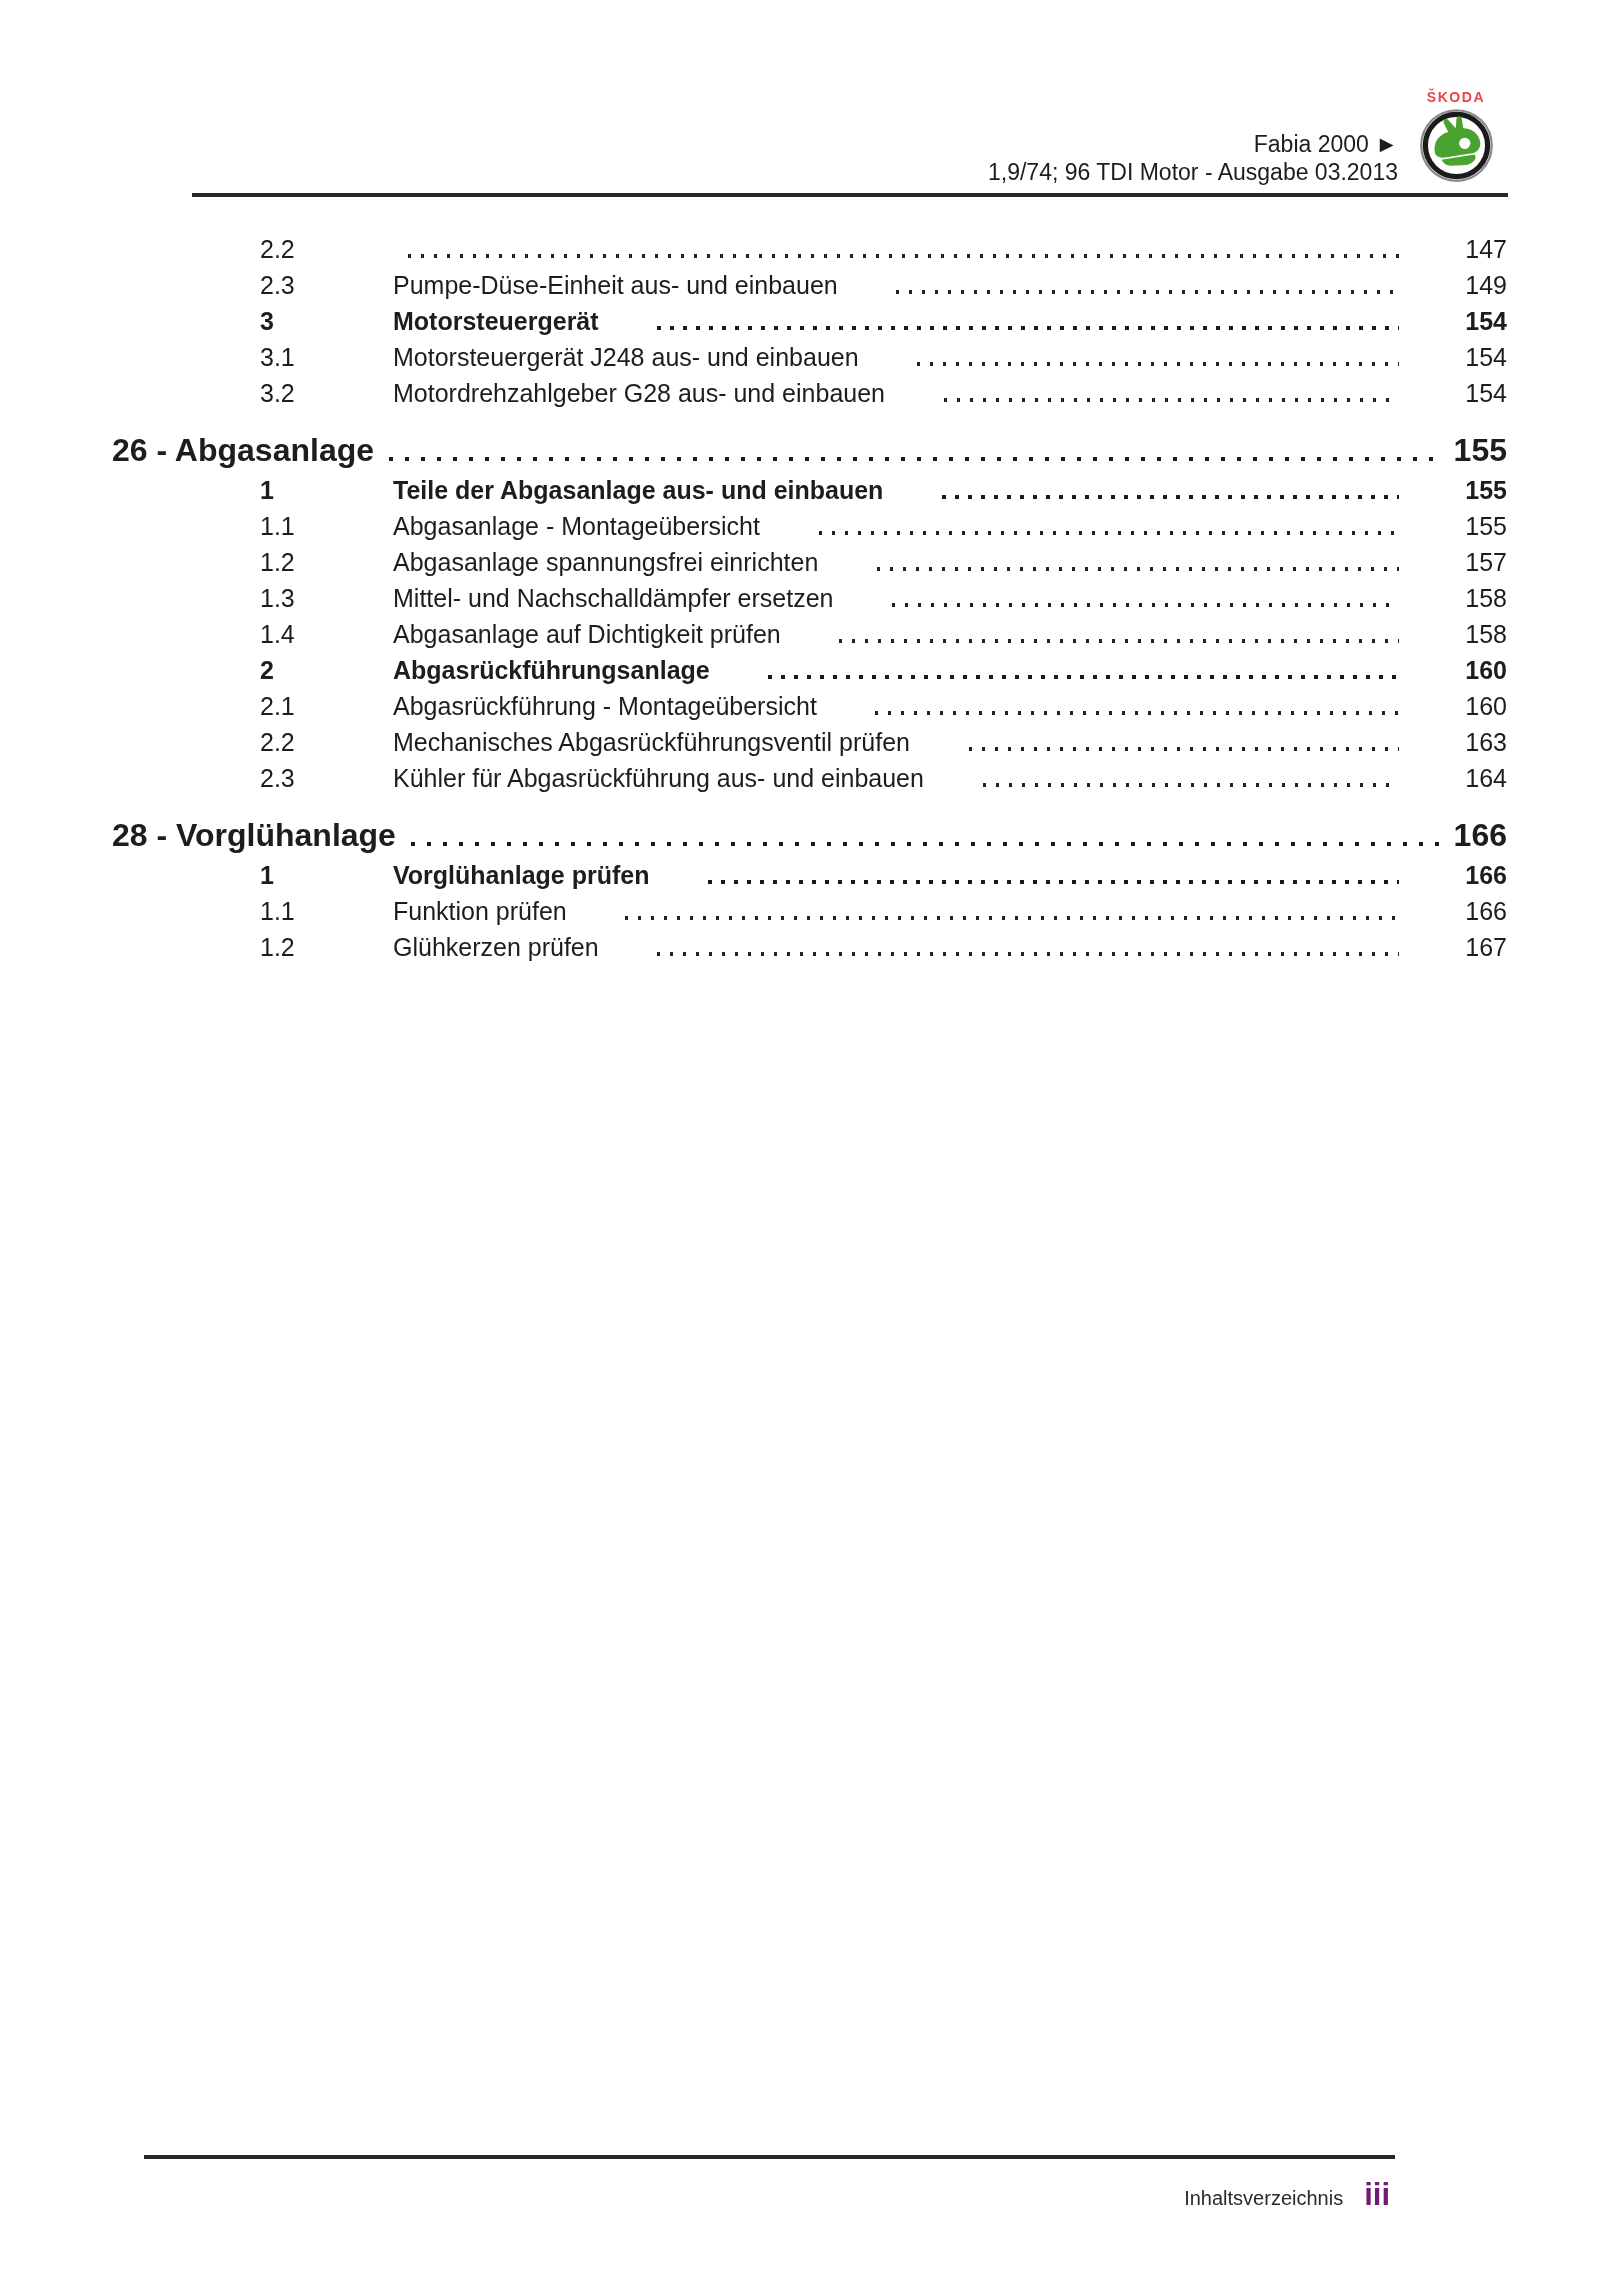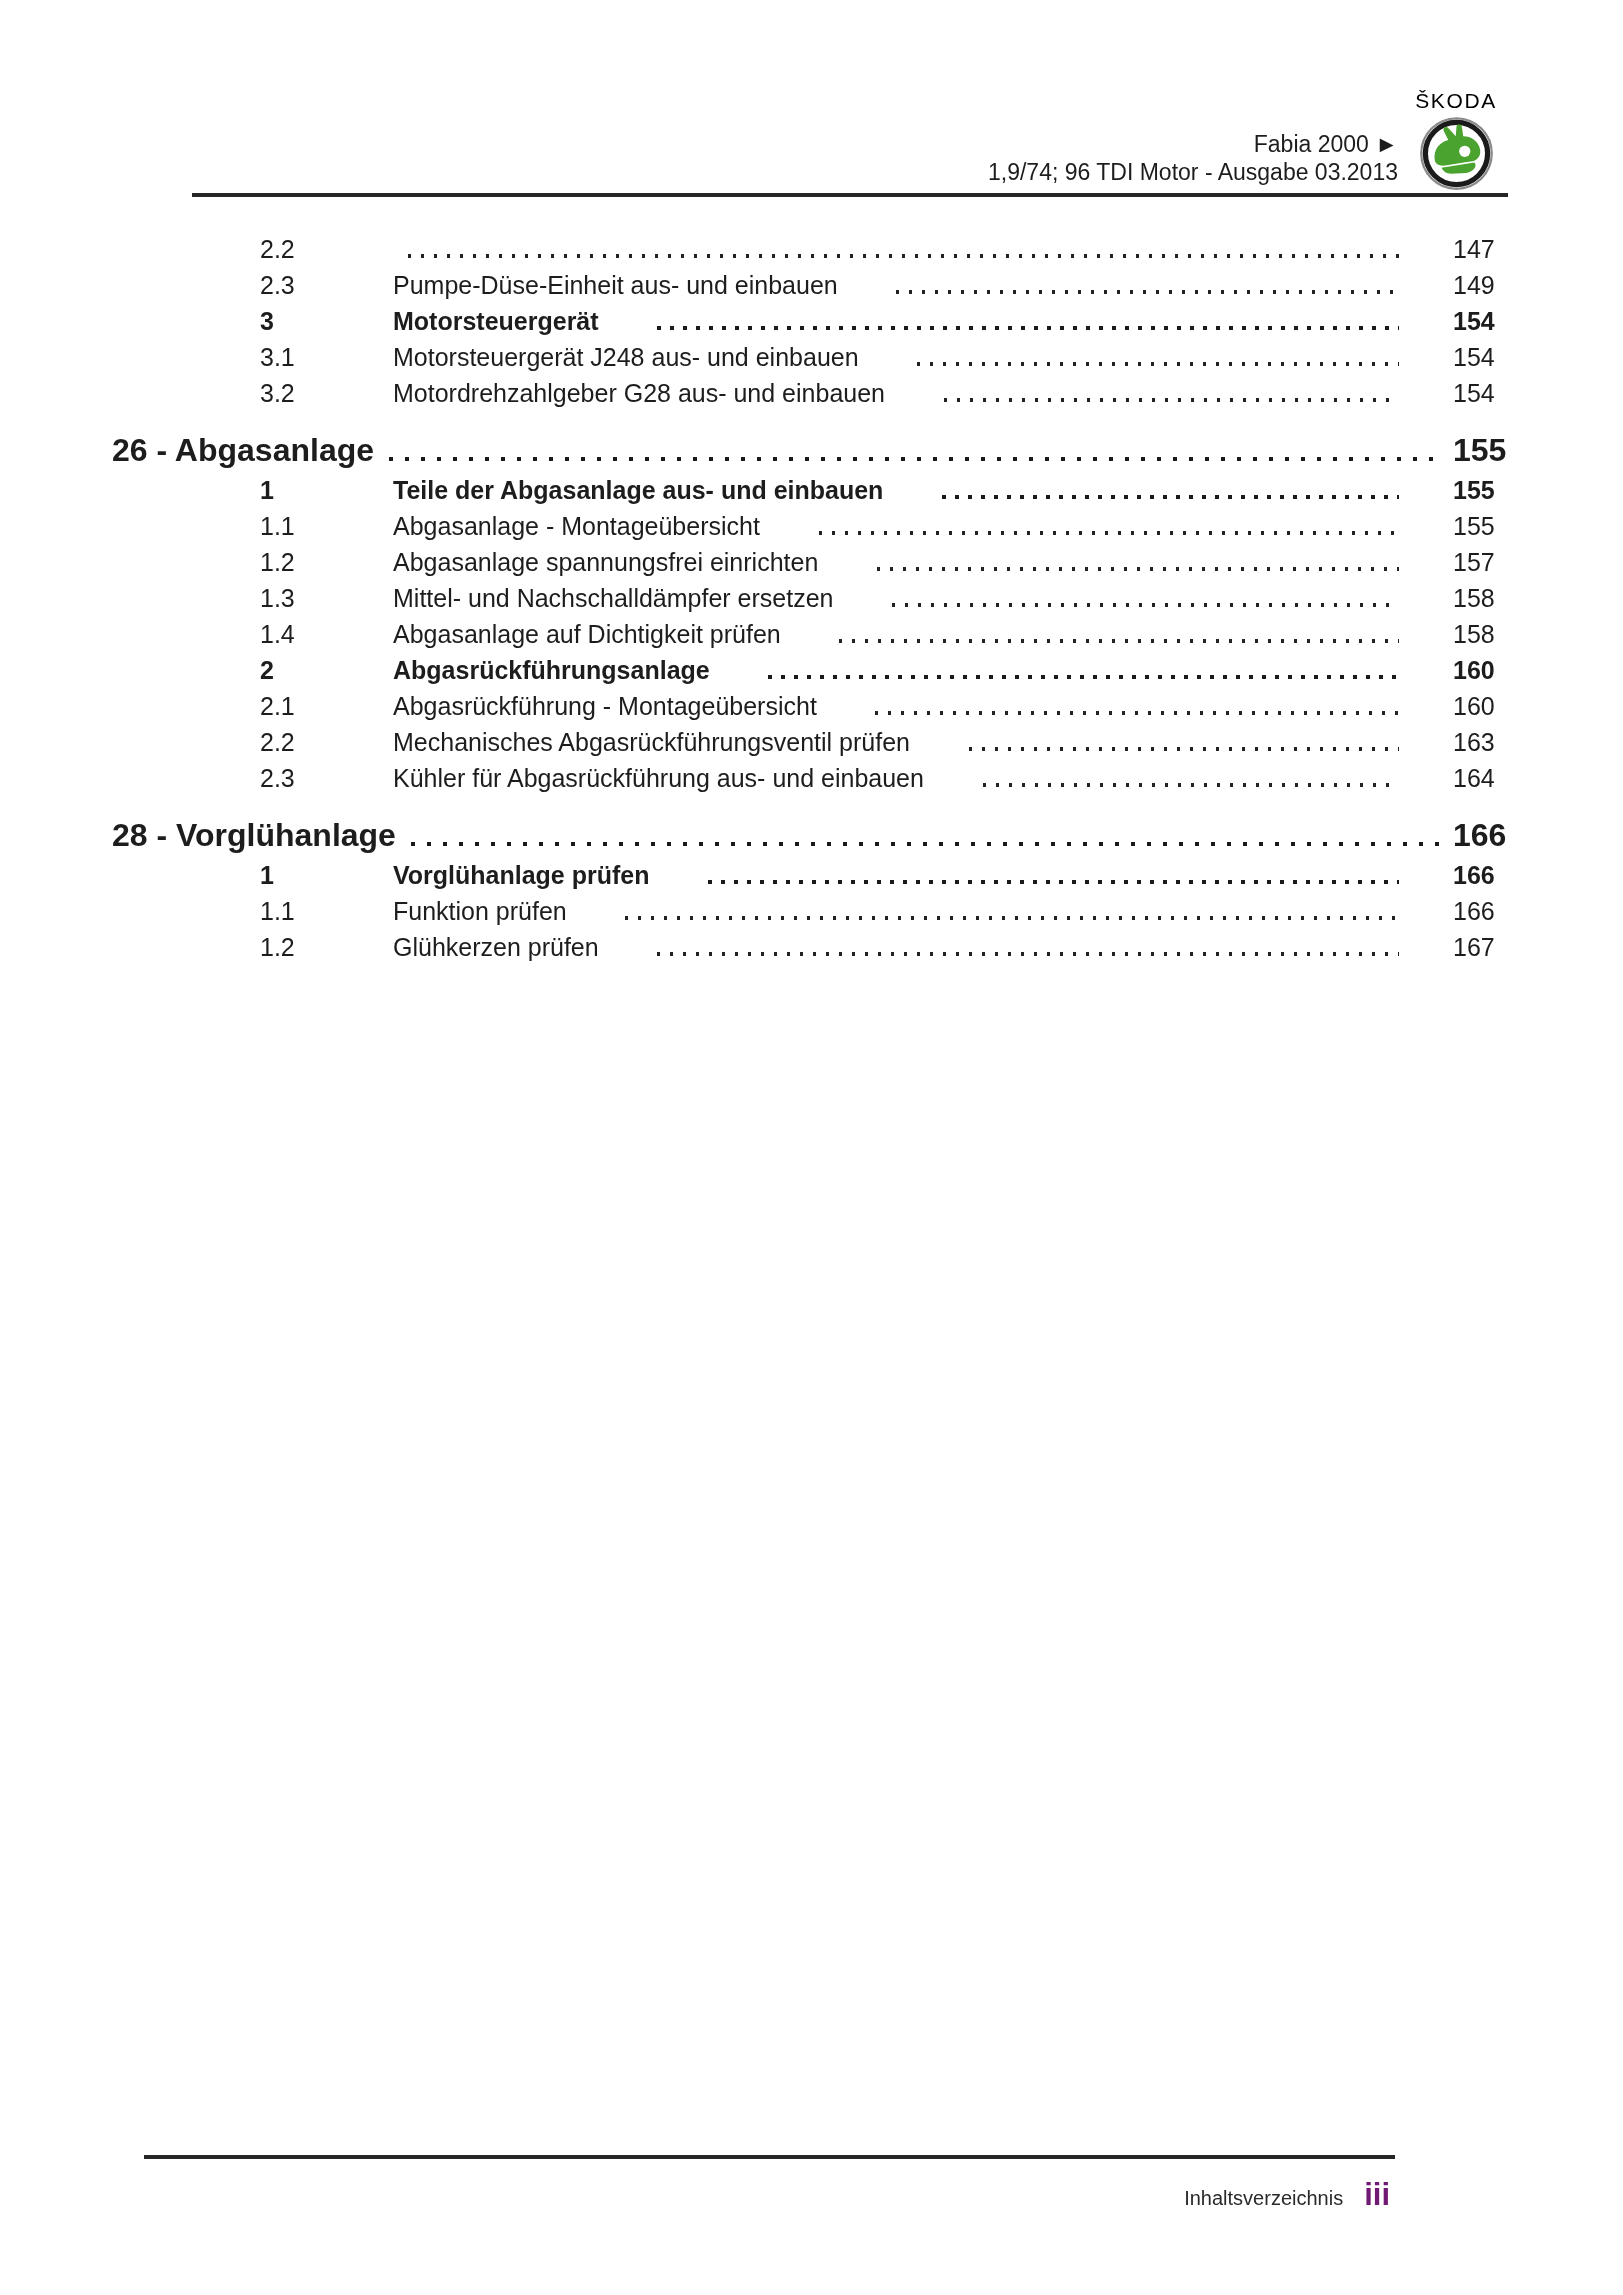--- a/index.html
+++ b/index.html
@@ -4,39 +4,39 @@
 <style>
   html,body { margin:0; padding:0; background:#e8e8e8; }
   .page {
     position:relative; width:1623px; height:2295px; background:#ffffff;
     font-family:"Liberation Sans", sans-serif; color:#1d1d1d; overflow:hidden;
   }
   
   .hdr-text { position:absolute; top:130px; right:225px; text-align:right;
               font-size:23px; line-height:28px; white-space:nowrap; }
   .brand   { position:absolute; top:89px; right:120px; width:94px; text-align:center; }
-  .wordmark{ font-size:21px; font-weight:normal; letter-spacing:1.6px; color:#000000; }
+  .wordmark{ font-size:14px; font-weight:bold; letter-spacing:1.6px; color:#ef4444; }
   .logo    { display:block; margin:3.2px auto 0 auto; }
   .hdr-rule{ position:absolute; top:193px; left:192px; width:1316px; height:4px; background:#262626; }
   
   .toc { position:absolute; top:228px; left:0; right:116px; }
   .row { display:flex; align-items:flex-end; }
   .entry { height:36px; font-size:25px; padding-left:260px;gap:44px; }
   .entry .num { flex:none; width:89px; }
   .entry.bold { font-weight:bold; }
   .chapter { height:45px; margin-top:16px; font-size:32px; font-weight:bold; padding-left:112px; }
   .title { flex:none; white-space:nowrap; }
   .leader { flex:1 1 auto; min-width:32px; height:3.2px; margin:0 9.7px 6.5px 14.6px;
             align-self:flex-end;
             background:repeating-linear-gradient(90deg,#222 0 2.8px,transparent 2.8px 13px); }
   .entry.bold .leader { height:4px;
             background:repeating-linear-gradient(90deg,#1a1a1a 0 3.7px,transparent 3.7px 13px); }
   .chapter .leader { height:4px; margin-bottom:8px;
             background:repeating-linear-gradient(90deg,#1a1a1a 0 4px,transparent 4px 16px); }
-  .pg { flex:none; min-width:54px; text-align:left; }
+  .pg { flex:none; min-width:54px; text-align:right; }
   
   .ftr-rule { position:absolute; top:2155px; left:144px; width:1251px; height:4px; background:#262626; }
   .ftr-text { position:absolute; top:2177px; right:233px; display:flex; align-items:baseline; }
   .ftr-label { font-size:20px; color:#2a2a2a; }
   .ftr-page  { font-size:31px; font-weight:bold; margin-left:21px; color:#701a75; }
 </style>
 </head>
 <body>
 
 <div class="page">

